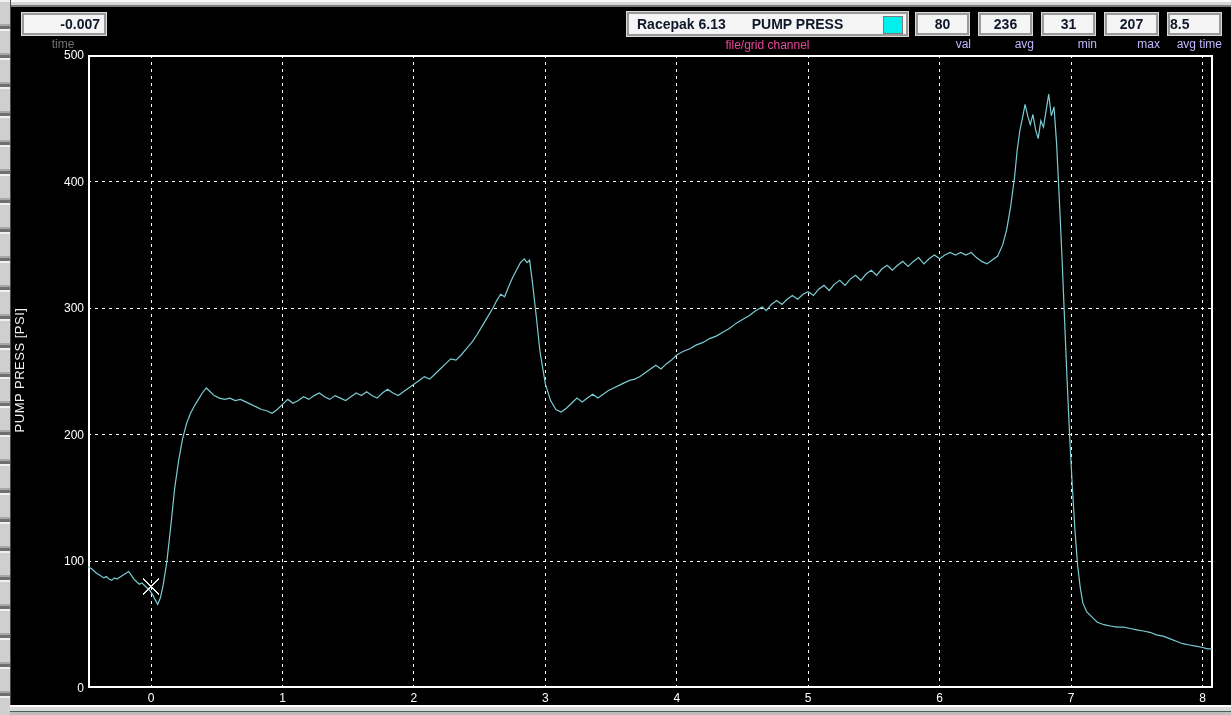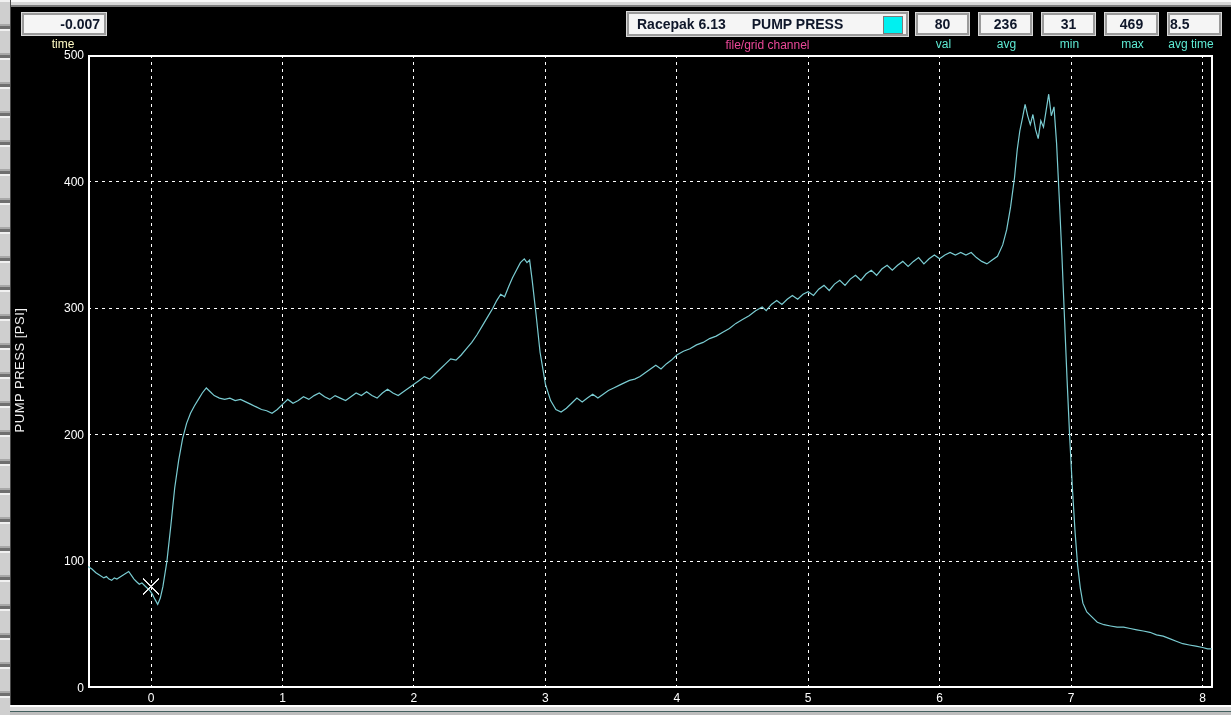--- a/index.html
+++ b/index.html
@@ -12,28 +12,28 @@
     background:linear-gradient(180deg,#f8f8f8 0 2px,#d6d6d6 2px 5px,#7d7d7d 5px 7px);}
   #left-strip{left:0;top:0;width:10px;height:715px;border-right:1px solid #4a4a4a;
     background:repeating-linear-gradient(180deg,#f0f0f0 0 2px,#cfcfcf 2px 24px,#a8a8a8 24px 26px,#6f6f6f 26px 29px);}
   #bottom-strip{left:10px;top:705px;width:1221px;height:10px;
     background:linear-gradient(180deg,#ffffff 0 2px,#d9d9d9 2px 6px,#44605f 6px 7px,#bdbdbd 7px 10px);}
 
   
   .readout{background:#f5f5f5;border:2px solid #9a9a9a;box-shadow:0 0 0 1px #d9d9d9;
     color:#0f172a;font-weight:bold;font-size:14px;line-height:18px;}
   #time-box{left:22px;top:13px;width:76px;height:18px;text-align:right;padding-right:4px;}
-  #time-label{left:22px;top:37px;width:82px;text-align:center;color:#fef9c3;font-size:12px;}
+  #time-label{left:22px;top:37px;width:82px;text-align:center;color:#737373;font-size:12px;}
   #channel-box{left:627px;top:12px;width:269px;height:20px;display:flex;align-items:center;
     padding-left:8px;position:absolute;}
   #channel-box .fname{margin-right:26px;}
   #channel-swatch{position:absolute;right:3px;top:2px;width:18px;height:16px;border:1px solid #7a7a7a;}
   #channel-label{left:627px;top:38px;width:281px;text-align:center;color:#ec4899;font-size:12px;}
   .stat-box{top:13px;width:49px;height:18px;text-align:center;position:absolute;}
-  .stat-label{top:37px;text-align:center;color:#5eead4;font-size:12px;position:absolute;}
+  .stat-label{top:37px;text-align:right;color:#c4b5fd;font-size:12px;position:absolute;}
 
   
   #plot{left:88px;top:55px;width:1125px;height:633px;}
   #plot svg{display:block;}
   #ylabels{left:36px;top:55px;width:50px;height:633px;color:#fff;font-size:12px;}
   .ylab{position:absolute;right:2px;text-align:right;}
   #xlabels{left:88px;top:691px;width:1140px;height:14px;color:#fff;font-size:12px;}
   .xlab{position:absolute;width:30px;text-align:center;}
   #y-axis-title{left:-46px;top:362px;width:132px;height:16px;transform:rotate(-90deg);
     color:#f2f2f2;font-size:13px;text-align:center;letter-spacing:0.5px;}
@@ -52,21 +52,21 @@
   <div class="readout" id="channel-box">
     <span class="fname">Racepak 6.13</span>
     <span>PUMP PRESS</span>
     <span id="channel-swatch" style="background: rgb(0, 240, 240);"></span>
   </div>
   <div class="abs" id="channel-label">file/grid channel</div>
 
   <div class="abs readout stat-box" style="left:916px;">80</div>
   <div class="abs readout stat-box" style="left:979px;">236</div>
   <div class="abs readout stat-box" style="left:1042px;">31</div>
-  <div class="abs readout stat-box" style="left:1105px;">469</div>
+  <div class="abs readout stat-box" style="left:1105px;">207</div>
   <div class="abs readout stat-box" style="left:1168px;text-align:left;padding-right:4px;width:45px;">8.5</div>
 
   <div class="abs stat-label" style="left:916px;width:55px;">val</div>
   <div class="abs stat-label" style="left:979px;width:55px;">avg</div>
   <div class="abs stat-label" style="left:1042px;width:55px;">min</div>
   <div class="abs stat-label" style="left:1105px;width:55px;">max</div>
   <div class="abs stat-label" style="left:1160px;width:62px;">avg time</div>
 
   <div class="abs" id="y-axis-title">PUMP PRESS [PSI]</div>
   <div class="abs" id="ylabels">

